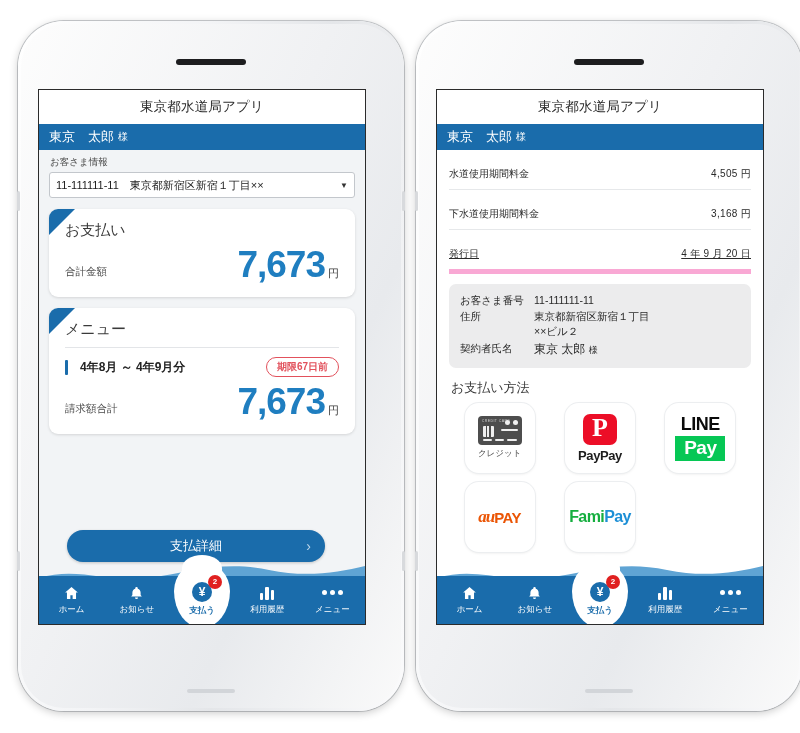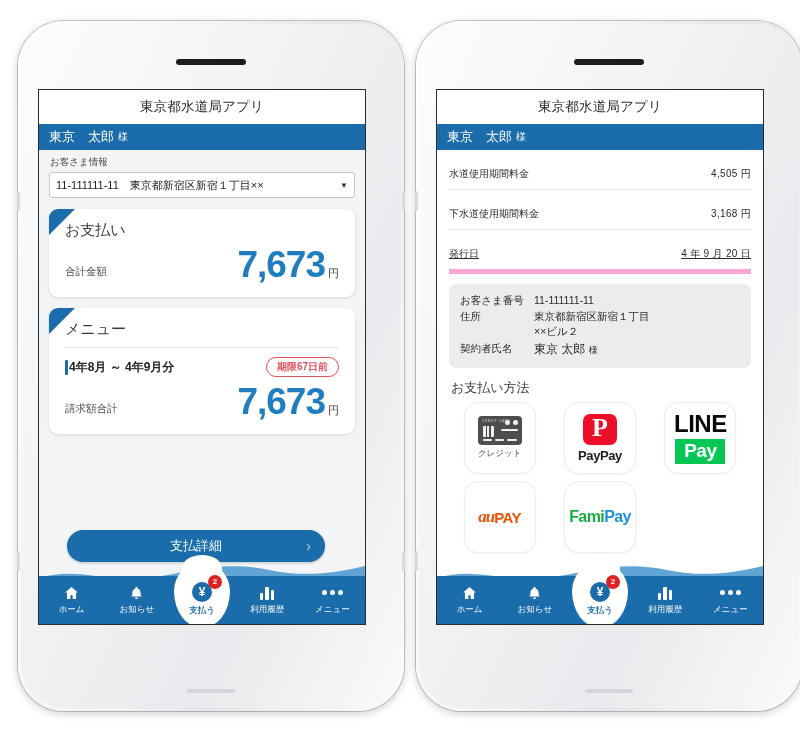--- a/index.html
+++ b/index.html
@@ -170,21 +170,21 @@
     line-height: 1;
     letter-spacing: -1px;
   }
   .unit { font-size: 11px; color: #3b3b3b; }
 
   .detail-row {
     display:flex; align-items:center; justify-content:space-between;
     margin-top: 9px;
   }
   .period {
-    display: flex; align-items: center; gap: 1px;
+    display: flex; align-items: center; gap: 12px;
     font-size: 12px; color: #232323; font-weight: bold;
   }
   .period .bar {
     width: 3px; height: 15px; background: #1a6cab; border-radius:1px;
   }
   .badge-due {
     border: 1px solid #e2515c;
     color: #e2515c;
     border-radius: 11px;
     font-size: 10px;
@@ -314,21 +314,21 @@
     position:absolute; inset:0;
     display:flex; align-items:center; justify-content:center;
     color:#ffffff; font-size:26px; font-weight:bold;
     font-family:"Liberation Serif", serif;
     line-height:1;
     padding-bottom:2px;
   }
   .pp-word { font-size: 13px; font-weight: bold; color: #1c1c1c; letter-spacing:-.4px; }
 
   .line-word {
-    font-size: 24px; font-weight: bold; color: #0a0a0a;
+    font-size: 18px; font-weight: bold; color: #0a0a0a;
     letter-spacing: -.5px; line-height: 1;
   }
   .line-pay {
     background: #06c755; color: #ffffff;
     font-size: 19px; font-weight: bold;
     line-height: 1; padding: 2px 9px 4px 9px;
     letter-spacing: -.5px;
   }
 
   .au-word {

